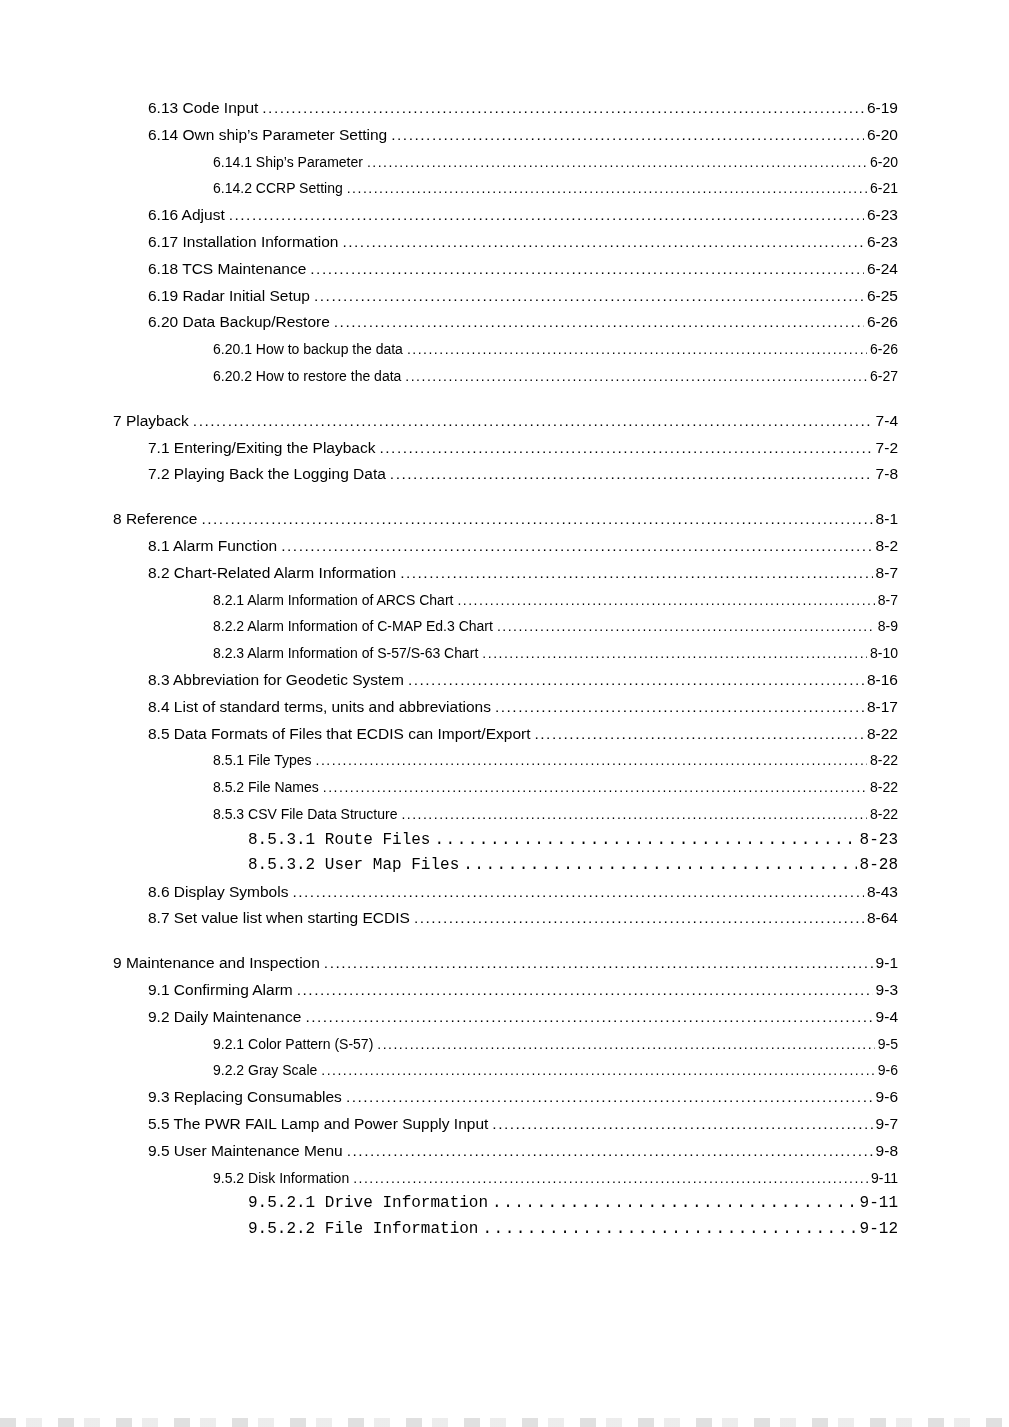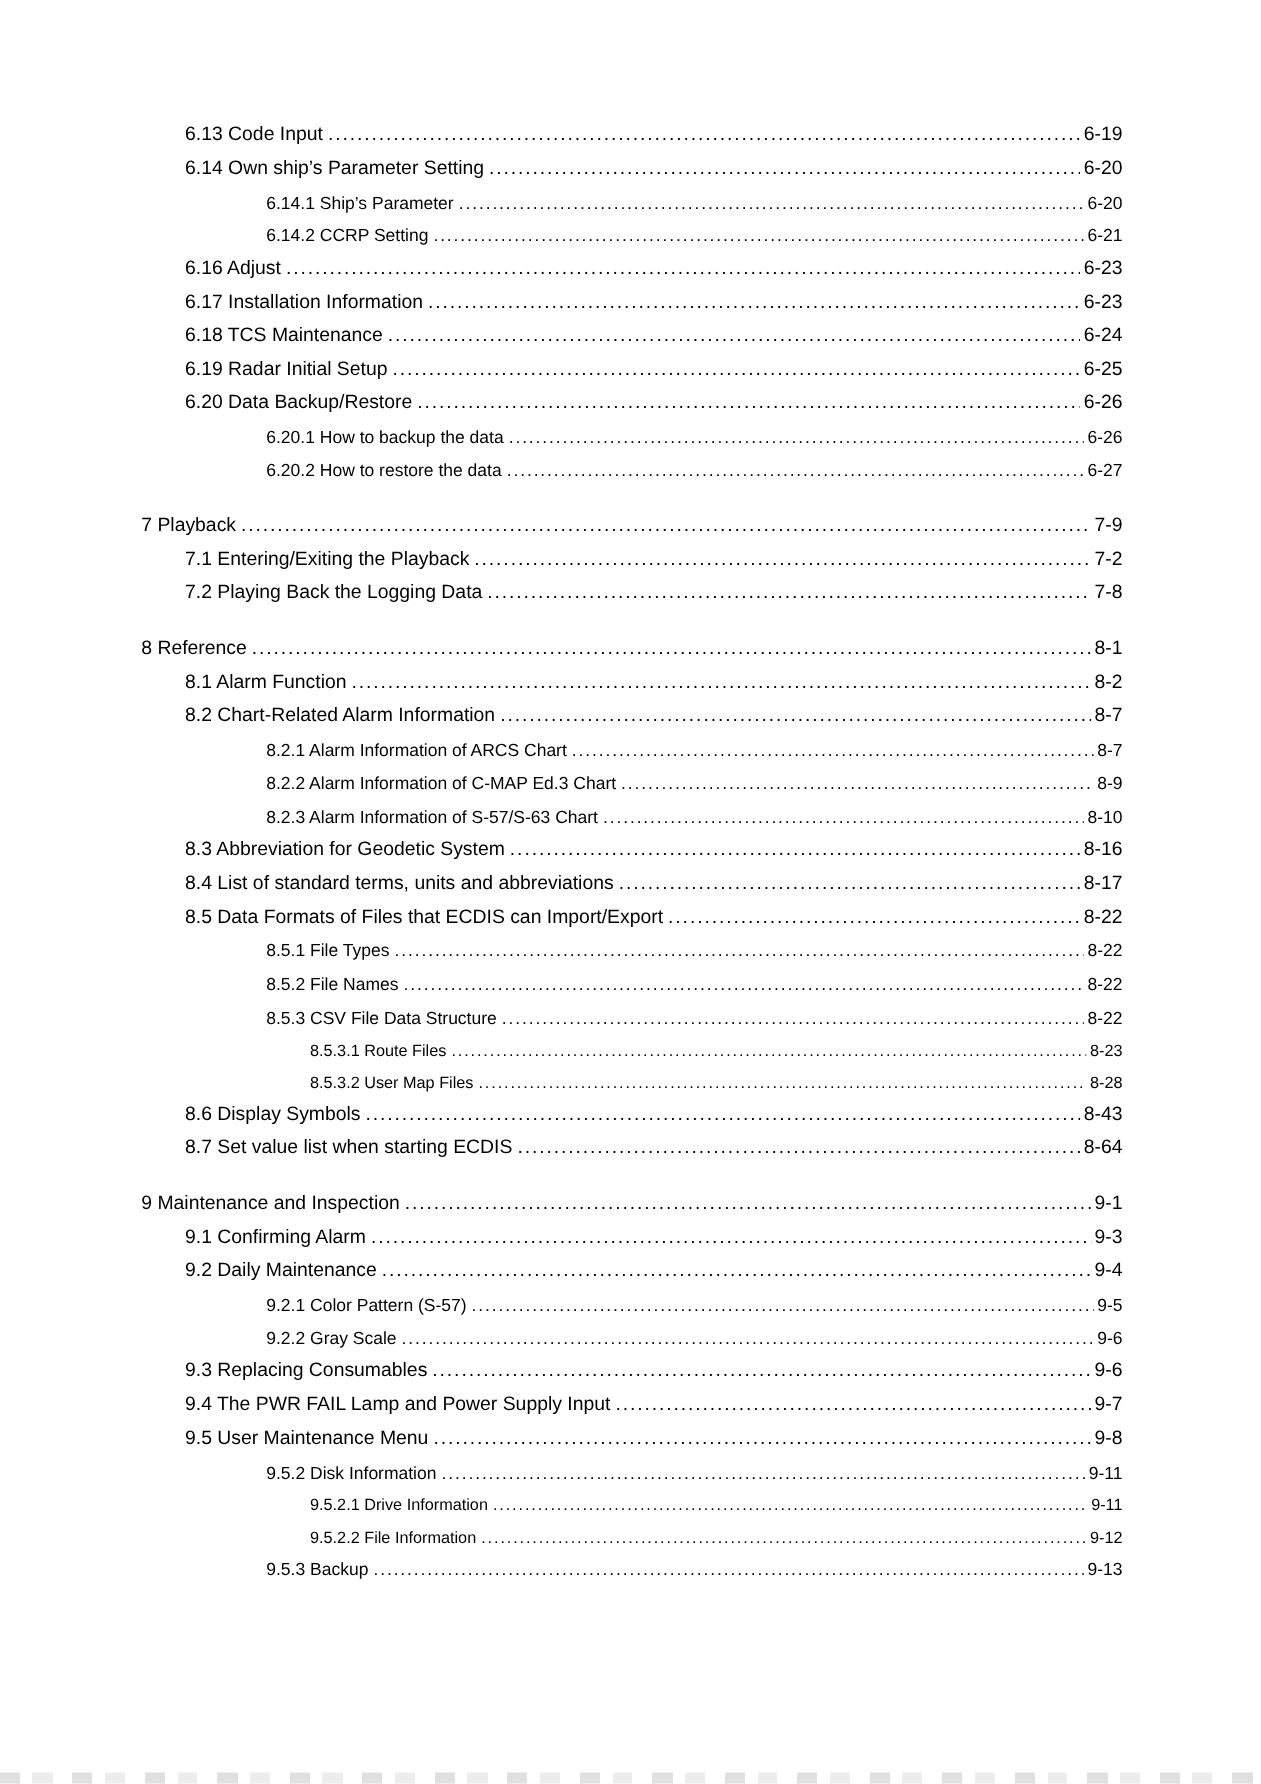--- a/index.html
+++ b/index.html
@@ -25,21 +25,21 @@
   .toc-row {
     display: flex;
     align-items: flex-end;
     line-height: 26.8px;
     font-size: 15.5px;
     color: #000;
   }
   .toc-row.level-1 { padding-left: 0; }
   .toc-row.level-2 { padding-left: 35px; }
   .toc-row.level-3 { padding-left: 100px; font-size: 14px; }
-  .toc-row.level-4 { padding-left: 135px; font-size: 13px; line-height: 25.4px; }
+  .toc-row.level-4 { padding-left: 135px; font-size: 16px; line-height: 25.4px; font-family: Liberation Mono, monospace; }
   .toc-title { white-space: pre; }
   .toc-dots {
     flex: 1;
     overflow: hidden;
     white-space: nowrap;
     margin: 0 3px 0 4px;
     letter-spacing: 1.5px;
   }
   .toc-dots::after {
     content: "................................................................................................................................................................................................................................................................................................................................";
@@ -128,21 +128,21 @@
         <div class="toc-row level-3">
           <span class="toc-title">6.20.2 How to restore the data</span>
           <span class="toc-dots"></span>
           <span class="toc-page">6-27</span>
         </div>
       </div>
       <div class="toc-section">
         <div class="toc-row level-1">
           <span class="toc-title">7 Playback</span>
           <span class="toc-dots"></span>
-          <span class="toc-page">7-9</span>
+          <span class="toc-page">7-4</span>
         </div>
         <div class="toc-row level-2">
           <span class="toc-title">7.1 Entering/Exiting the Playback</span>
           <span class="toc-dots"></span>
           <span class="toc-page">7-2</span>
         </div>
         <div class="toc-row level-2">
           <span class="toc-title">7.2 Playing Back the Logging Data</span>
           <span class="toc-dots"></span>
           <span class="toc-page">7-8</span>
@@ -255,21 +255,21 @@
           <span class="toc-title">9.2.2 Gray Scale</span>
           <span class="toc-dots"></span>
           <span class="toc-page">9-6</span>
         </div>
         <div class="toc-row level-2">
           <span class="toc-title">9.3 Replacing Consumables</span>
           <span class="toc-dots"></span>
           <span class="toc-page">9-6</span>
         </div>
         <div class="toc-row level-2">
-          <span class="toc-title">9.4 The PWR FAIL Lamp and Power Supply Input</span>
+          <span class="toc-title">5.5 The PWR FAIL Lamp and Power Supply Input</span>
           <span class="toc-dots"></span>
           <span class="toc-page">9-7</span>
         </div>
         <div class="toc-row level-2">
           <span class="toc-title">9.5 User Maintenance Menu</span>
           <span class="toc-dots"></span>
           <span class="toc-page">9-8</span>
         </div>
         <div class="toc-row level-3">
           <span class="toc-title">9.5.2 Disk Information</span>
@@ -278,25 +278,20 @@
         </div>
         <div class="toc-row level-4">
           <span class="toc-title">9.5.2.1 Drive Information</span>
           <span class="toc-dots"></span>
           <span class="toc-page">9-11</span>
         </div>
         <div class="toc-row level-4">
           <span class="toc-title">9.5.2.2 File Information</span>
           <span class="toc-dots"></span>
           <span class="toc-page">9-12</span>
-        </div>
-        <div class="toc-row level-3">
-          <span class="toc-title">9.5.3 Backup</span>
-          <span class="toc-dots"></span>
-          <span class="toc-page">9-13</span>
         </div>
       </div>
     </div>
 
   <div class="watermark">
     
     
   </div>
 
   <div class="bottom-strip"></div>

